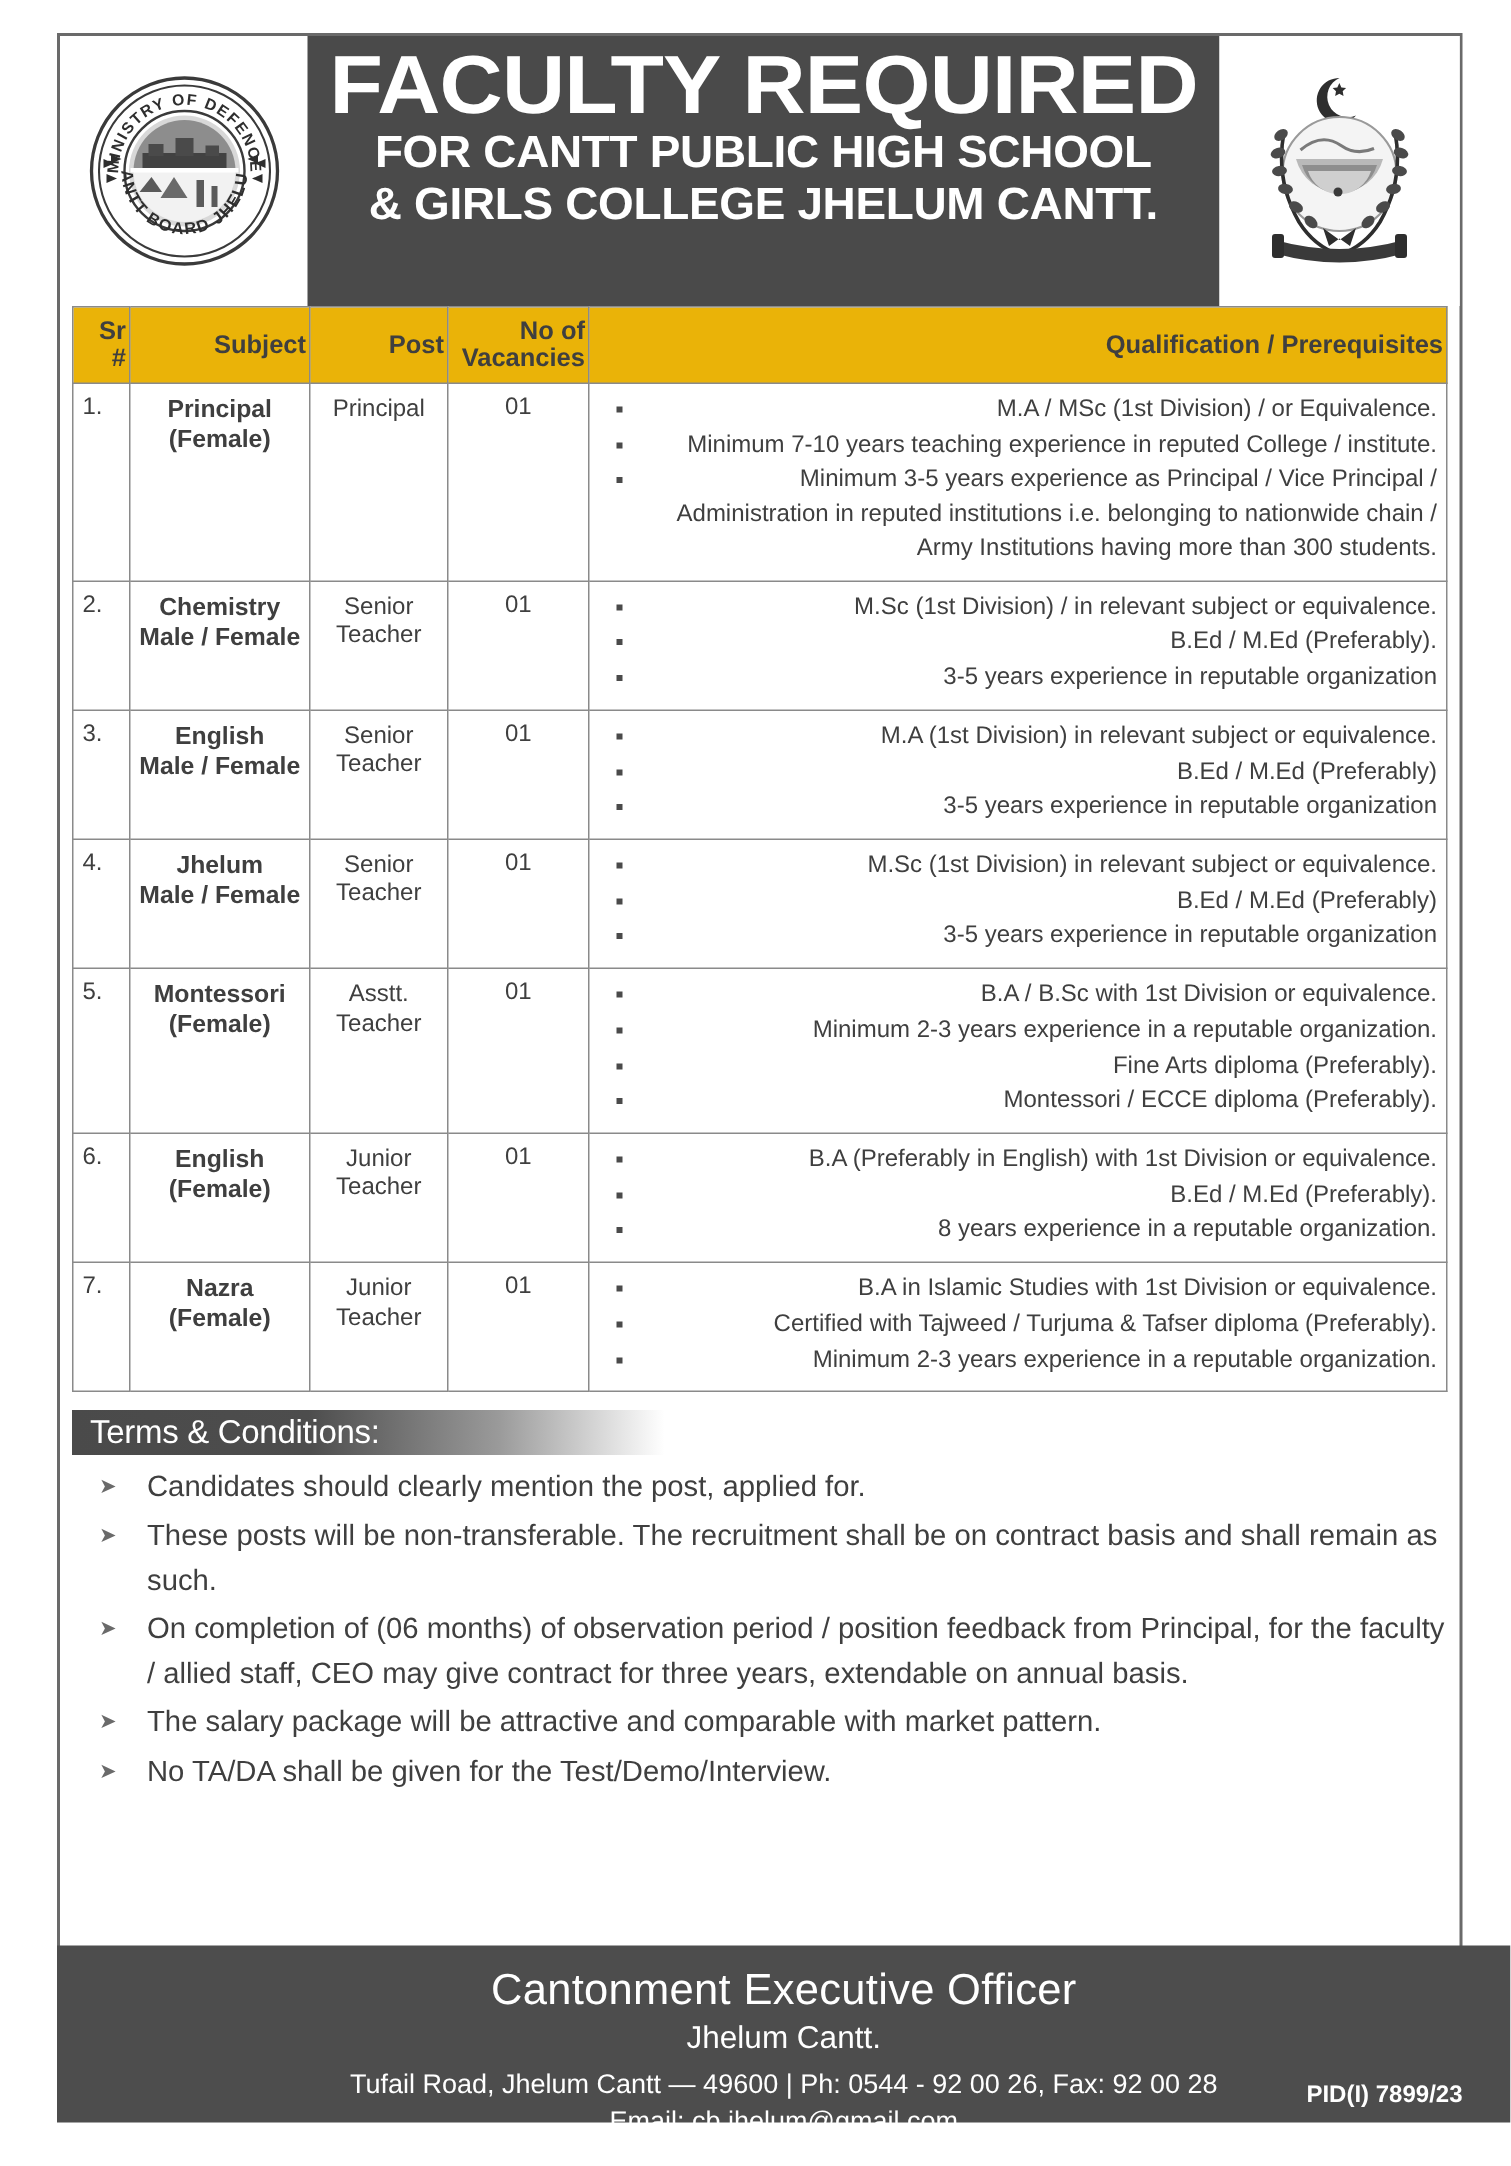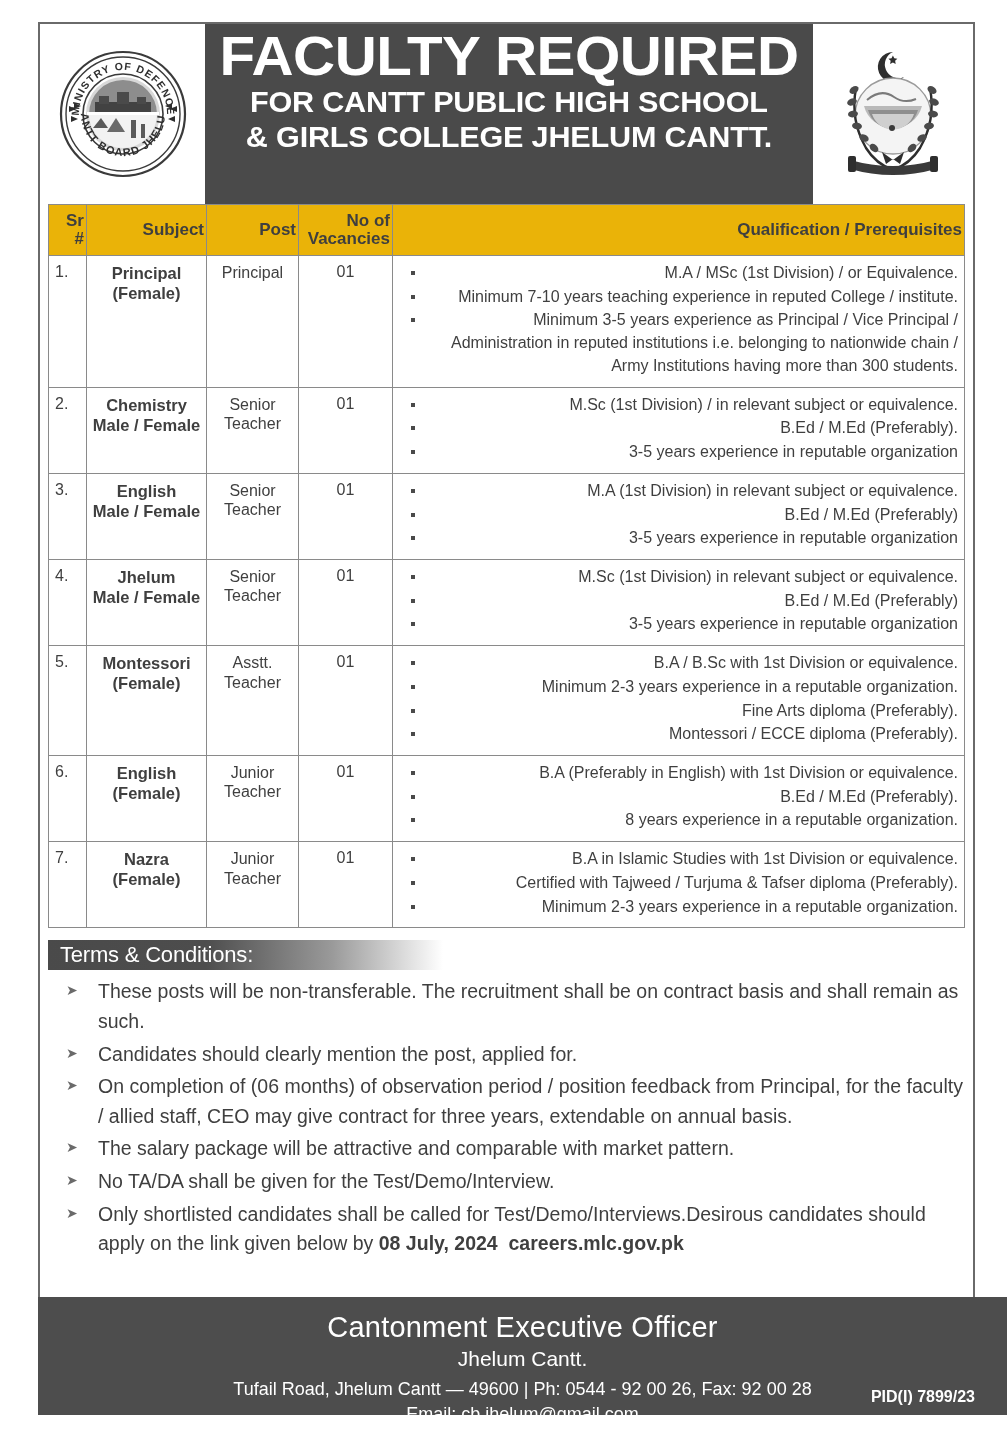--- a/index.html
+++ b/index.html
@@ -430,26 +430,25 @@
             </tr>
           </tbody>
       </table>
     </div>
 
     <div class="terms">
       <div class="terms-head">
         <span>Terms &amp; Conditions:</span>
       </div>
       <ul class="terms-list">
+          <li>Candidates should clearly mention the post, applied for.</li>
           <li>These posts will be non-transferable. The recruitment shall be on contract basis and shall remain as such.</li>
-          <li>Candidates should clearly mention the post, applied for.</li>
           <li>On completion of (06 months) of observation period / position feedback from Principal, for the faculty / allied staff, CEO may give contract for three years, extendable on annual basis.</li>
           <li>The salary package will be attractive and comparable with market pattern.</li>
           <li>No TA/DA shall be given for the Test/Demo/Interview.</li>
-          <li><span>Only shortlisted candidates shall be called for Test/Demo/Interviews.Desirous candidates should apply on the link given below by </span><span class="bold-inline">08 July, 2024</span>&nbsp;&nbsp;<span class="bold-inline">careers.mlc.gov.pk</span></li>
         </ul>
     </div>
 
   </div>
 
   <div class="footer">
     <div class="f1">Cantonment Executive Officer</div>
     <div class="f2">Jhelum Cantt.</div>
     <div class="f3">Tufail Road, Jhelum Cantt — 49600     |     Ph: 0544 - 92 00 26, Fax: 92 00 28</div>
     <div class="f4">Email: cb.jhelum@gmail.com</div>

